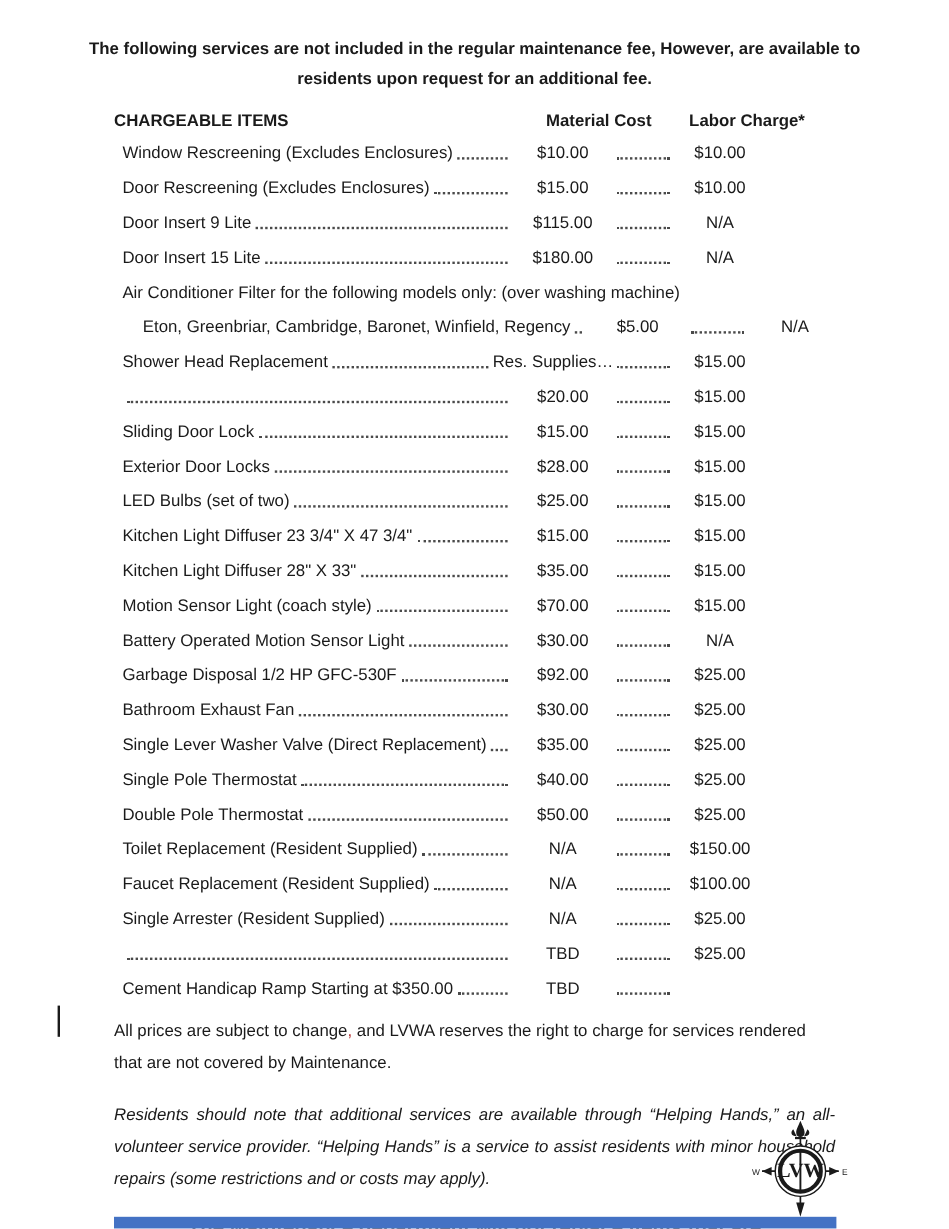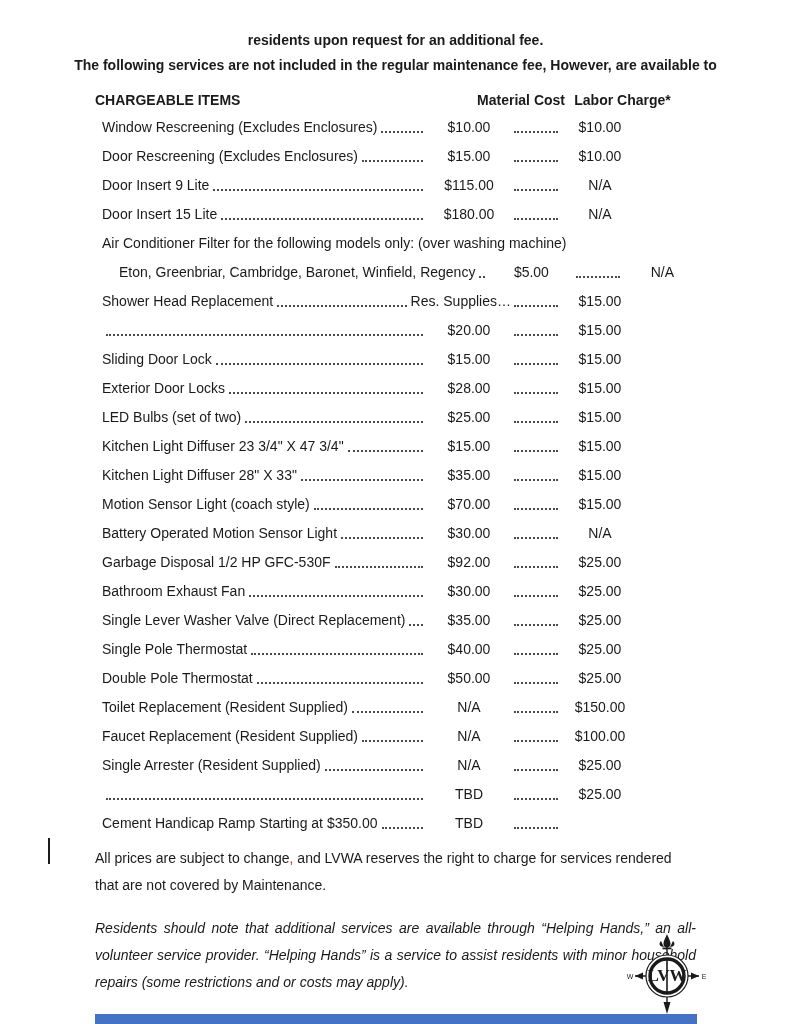--- a/index.html
+++ b/index.html
@@ -9,21 +9,21 @@
     background:#ffffff;
     font-family:"Liberation Sans",sans-serif;
     color:#1a1a1a;
     overflow:hidden;
   }
   
   .title-block{padding-top:28px;text-align:center;font-weight:bold;font-size:14px;line-height:25px;}
   
   .col-header{display:flex;margin:14px 0 0 95px;width:585px;font-weight:bold;font-size:14px;}
   .col-header .h-items{flex:1;text-align:left;}
-  .col-header .h-material{width:110px;text-align:right;}
+  .col-header .h-material{width:110px;text-align:left;}
   .col-header .h-labor{width:115px;text-align:center;}
   
   .rows{margin-left:102px;width:537px;margin-top:4px;}
   .row{display:flex;align-items:center;height:29px;font-size:14px;white-space:nowrap;}
   .row.indent .item-name{padding-left:17px;}
   .item-name{flex:0 0 auto;}
   .leader{flex:1 1 auto;min-width:6px;height:11px;border-bottom:2px dotted #4a4a4a;margin:0 4px;}
   .leader2{flex:0 0 44px;height:11px;border-bottom:2px dotted #4a4a4a;margin:0 3px;}
   .cost{flex:0 0 auto;min-width:84px;text-align:center;}
   .labor{flex:0 0 78px;text-align:center;}
@@ -38,22 +38,22 @@
   .logo{position:absolute;left:626px;top:932px;width:82px;height:90px;}
   
   .bottom-bar{position:absolute;left:95px;top:1014px;width:602px;height:10px;background:#4472c4;}
 </style>
 </head>
 <body>
 
 <div class="page">
 
   <div class="title-block">
+    <div>The following services are not included in the regular maintenance fee, However, are available to</div>
     <div>residents upon request for an additional fee.</div>
-    <div>The following services are not included in the regular maintenance fee, However, are available to</div>
   </div>
 
   <div class="col-header">
     <div class="h-items">CHARGEABLE ITEMS</div>
     <div class="h-material">Material Cost</div>
     <div class="h-labor">Labor Charge*</div>
   </div>
 
   <div class="rows">
     <div class="row">

